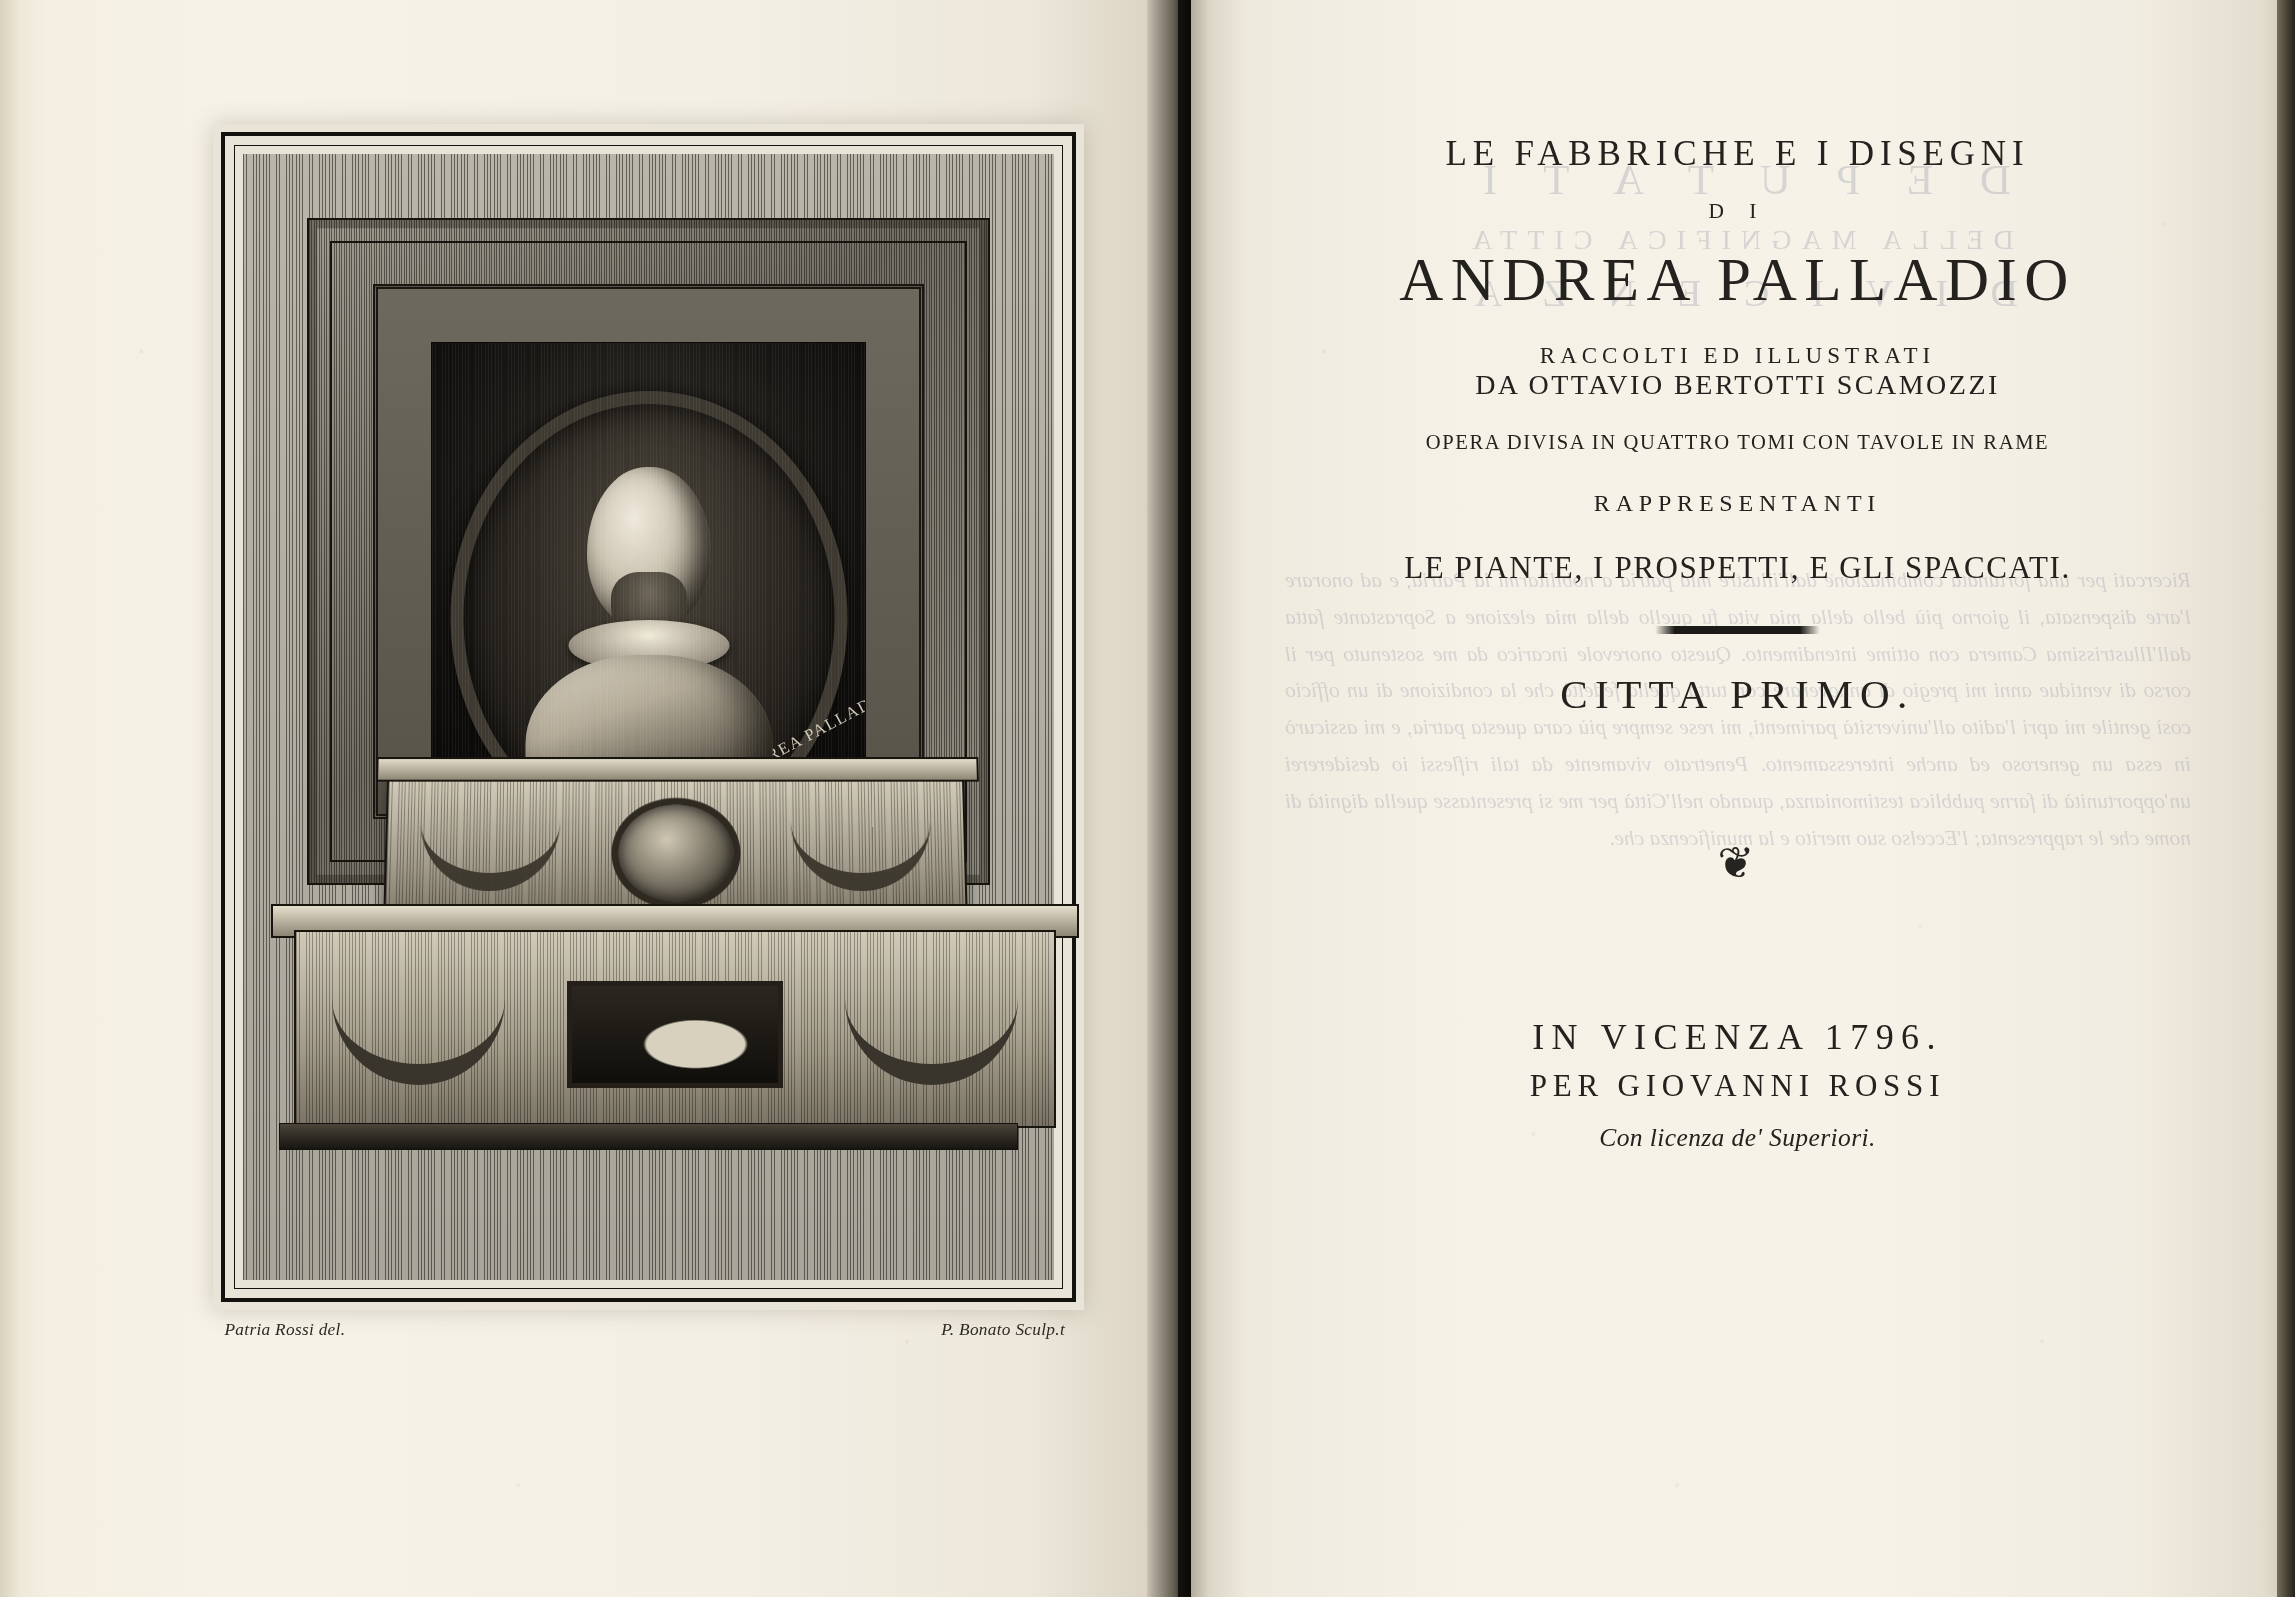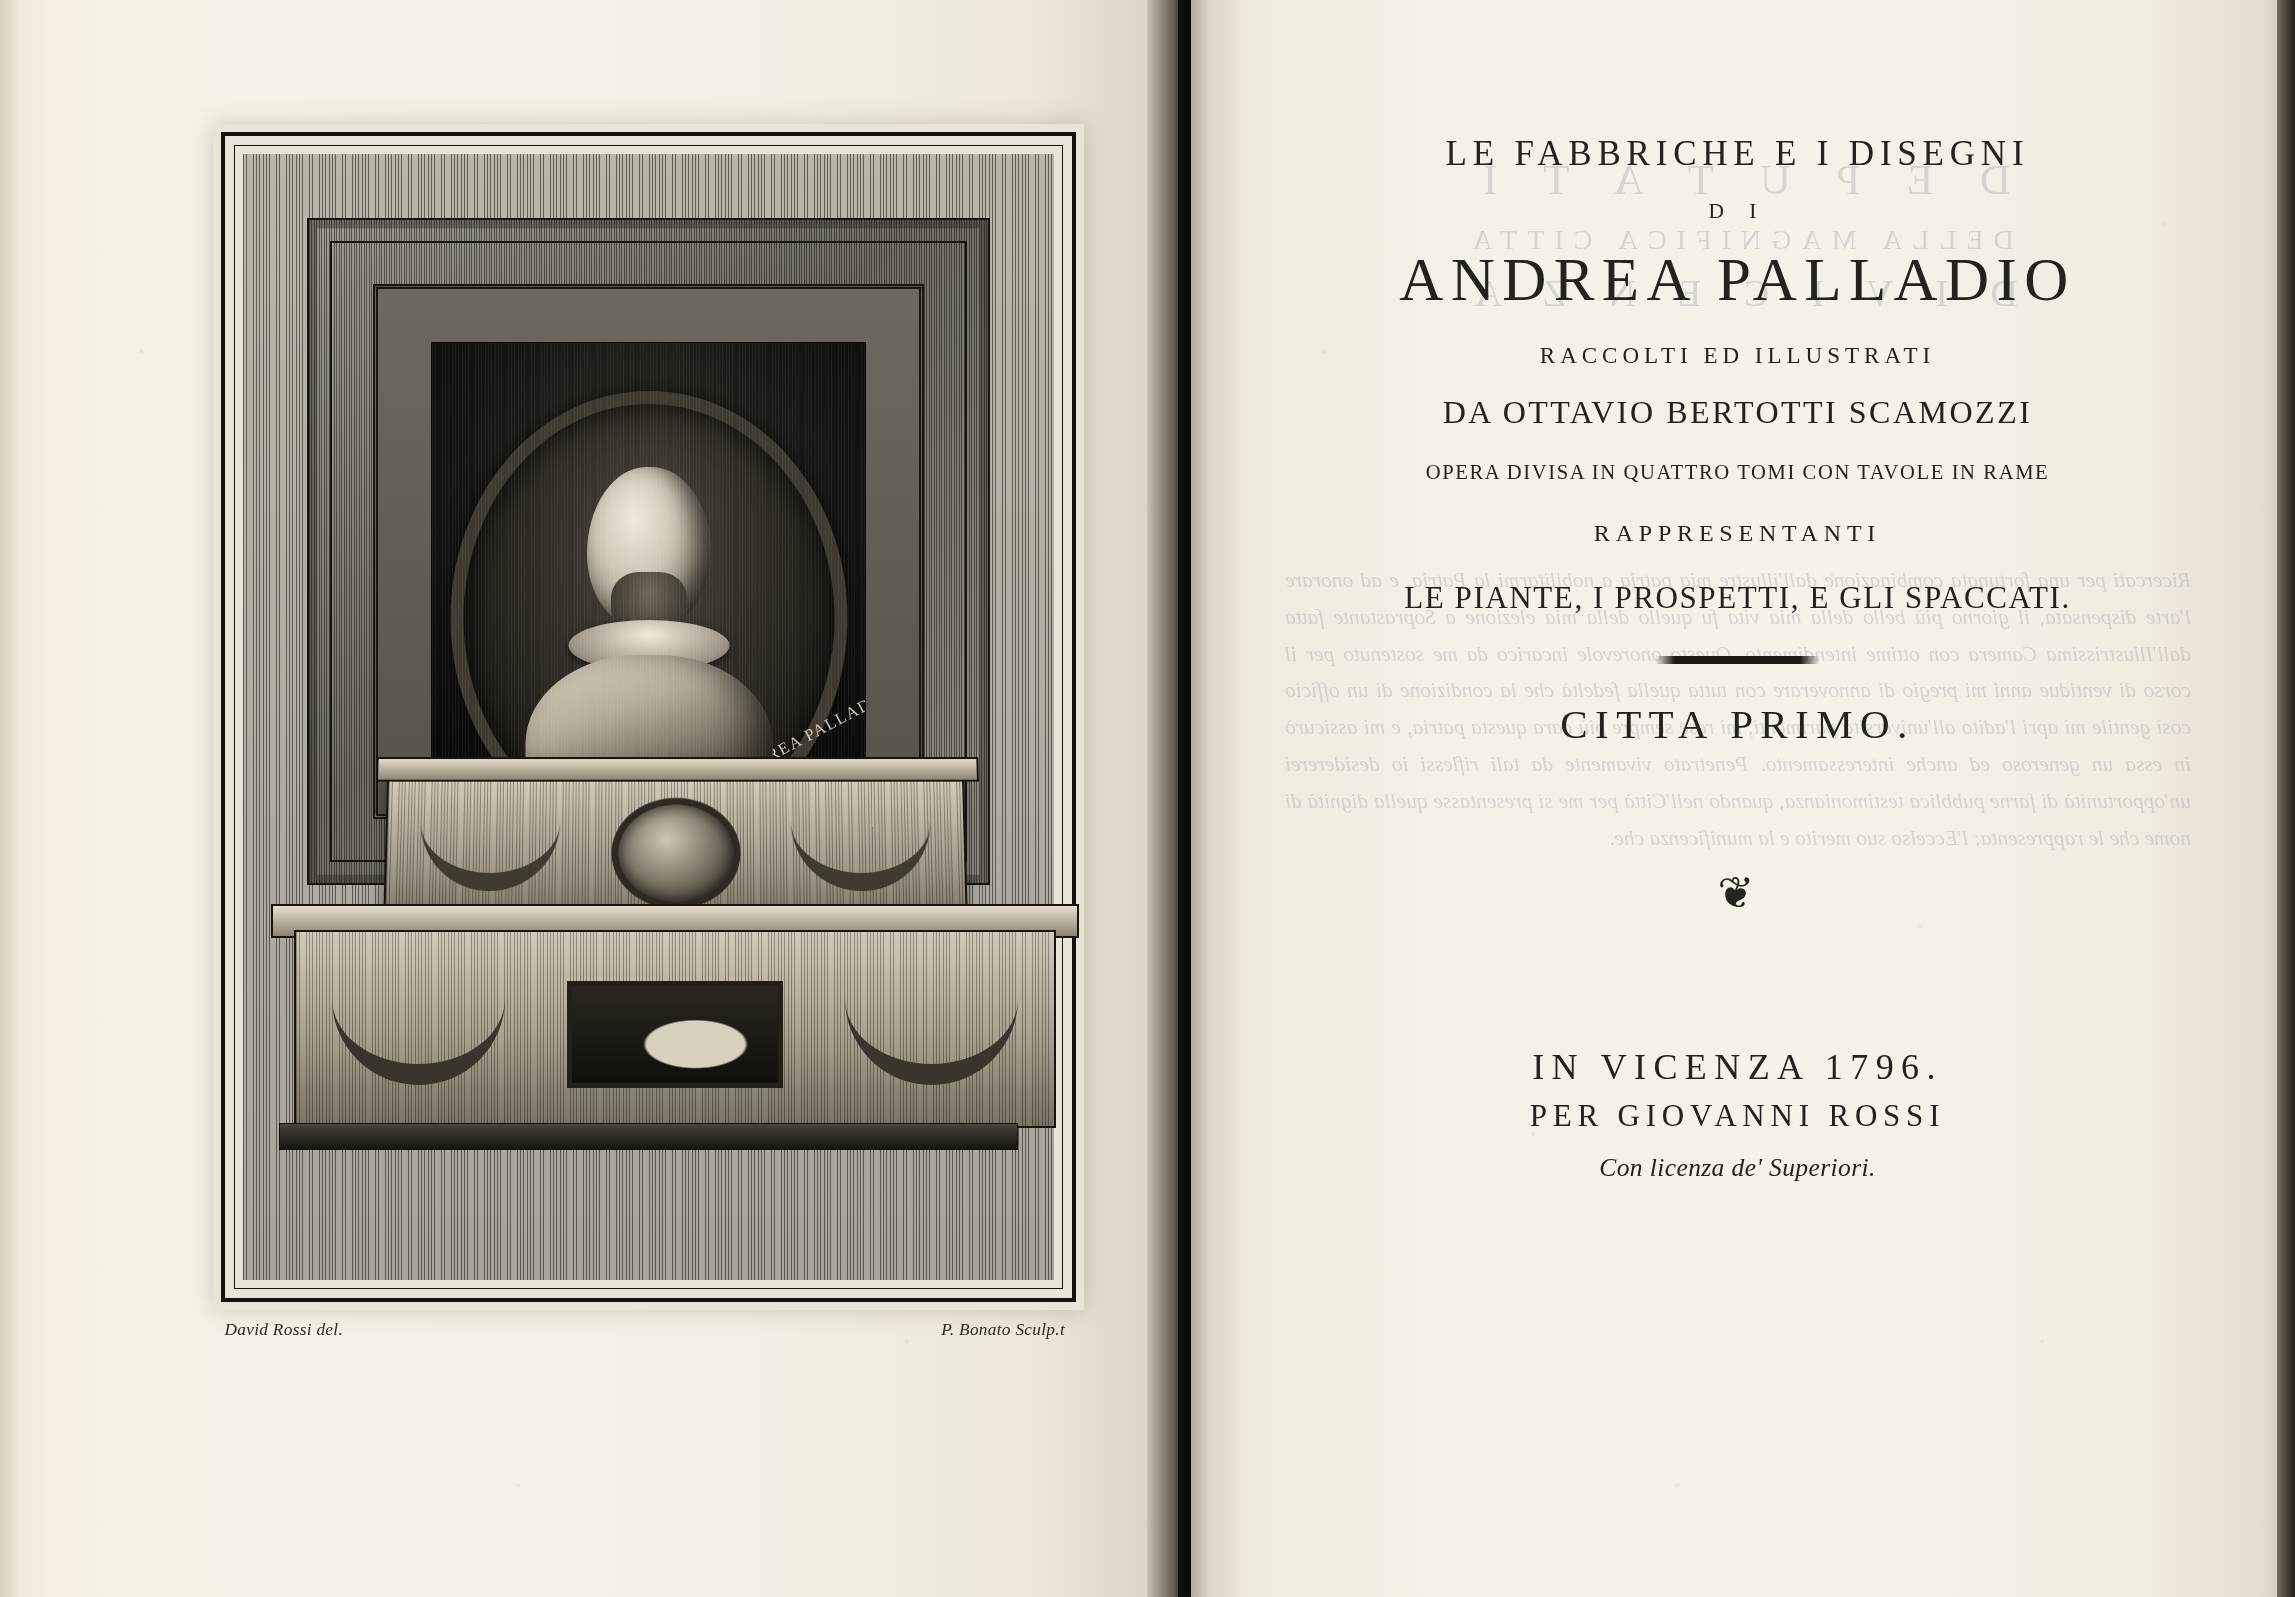--- a/index.html
+++ b/index.html
@@ -325,23 +325,22 @@
     font-size: 61px;
     letter-spacing: 7.4px;
     margin-top: 21.4px;
   }
   .t-sub1 {
     font-size: 23px;
     letter-spacing: 5px;
     margin-top: 28px;
   }
   .t-editor {
-    font-size: 32px;
+    font-size: 28px;
     letter-spacing: 2.5px;
-    margin-top: 25px;
     text-align: center;
   }
   .t-sub2 {
     font-size: 20.6px;
     letter-spacing: 1.6px;
     margin-top: 30px;
   }
   .t-sub3 {
     font-size: 24px;
     letter-spacing: 5.8px;
@@ -464,21 +463,21 @@
           <div class="base">
             <div class="base-swag l"></div>
             <div class="base-swag r"></div>
             <div class="base-relief"></div>
           </div>
           <div class="floor"></div>
 
         </div>
       </div>
 
-      <div class="caption-left">David Rossi del.</div>
+      <div class="caption-left">Patria Rossi del.</div>
       <div class="caption-right">P. Bonato Sculp.t</div>
     </div>
   </div>
 
   <div class="gutter"></div>
 
   <div class="page-right">
     <div class="speckle"></div>
   </div>
 

